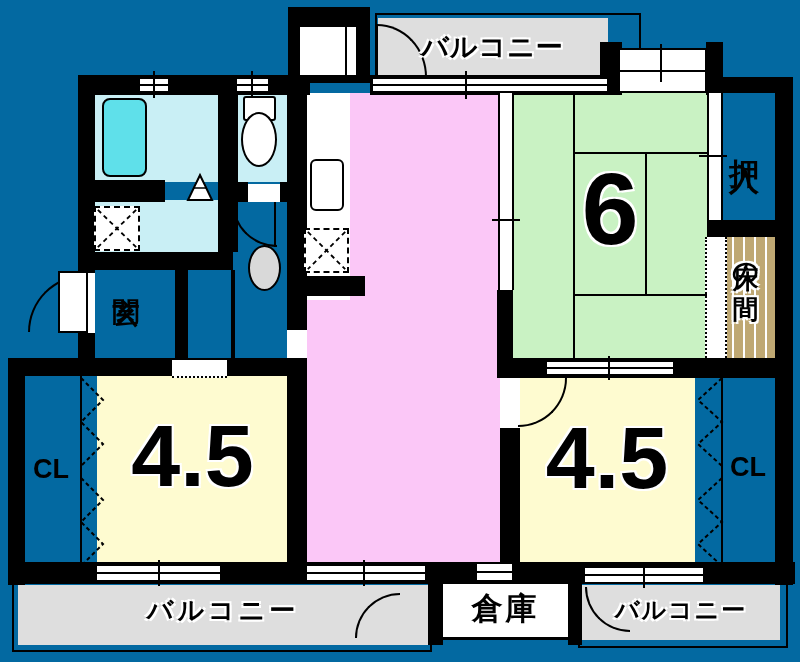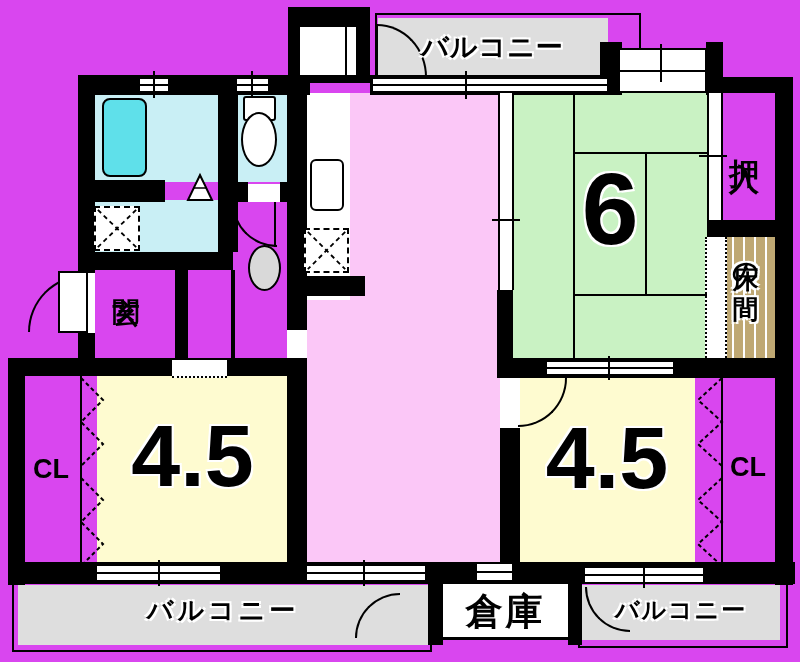--- a/index.html
+++ b/index.html
@@ -1,16 +1,16 @@
 <!DOCTYPE html>
 <html style="--c-wall: #000000; --c-ldk: #FBC7F7; --c-tatami: #C9F2C3; --c-western: #FEFBD0; --c-wet: #C9EFF5; --c-bathtub: #5FE0EA; --c-tokonoma: #BFA873; --c-balcony: #DEDEDE; --c-fixture: #D9D9D9;"><head>
 <meta charset="utf-8">
 <style>
   html,body{margin:0;padding:0;background:#fff;}
-  #plan{position:relative;width:800px;height:662px;background:#d946ef;overflow:hidden;
+  #plan{position:relative;width:800px;height:662px;background:#0369a1;overflow:hidden;
         font-family:"Liberation Sans","DejaVu Sans",sans-serif;}
   .fill,.wall,.win,.part,.tick,.tickh,.tline,.xbox,.arc,.lbl,.outline,.fx{position:absolute;box-sizing:border-box;}
   .wall{background:var(--c-wall,#000);}
   .outline{border:2px solid #000;background:transparent;}
   .win{background:#fff;border-top:2px solid #000;border-bottom:2px solid #000;}
   .win .mid{position:absolute;left:0;right:0;top:50%;height:2px;margin-top:-1px;background:#000;}
   .part{background:#fff;border-left:2px solid #000;border-right:2px solid #000;}
   .tick{width:2px;background:#000;}
   .tickh{height:2px;background:#000;}
   .tline{background:#000;}
@@ -183,17 +183,17 @@
 
   <div class="lbl halo" style="left:380px;top:34px;width:225px;text-align:center;font-size:27px;letter-spacing:1px;">バルコニー</div>
   <div class="lbl vtext" style="left:729px;top:135px;font-size:30px;letter-spacing:4px;">押入</div>
   <div class="lbl vtext halo" style="left:733px;top:243px;font-size:26px;letter-spacing:2px;">床の間</div>
   <div class="lbl vtext" style="left:112px;top:276px;font-size:27px;letter-spacing:2px;">玄関</div>
   <div class="lbl halo" style="left:513px;top:158px;width:194px;text-align:center;font-size:102px;">6</div>
   <div class="lbl halo" style="left:97px;top:412px;width:191px;text-align:center;font-size:88px;">4.5</div>
   <div class="lbl halo" style="left:519px;top:414px;width:176px;text-align:center;font-size:88px;">4.5</div>
   <div class="lbl" style="left:22px;top:456px;width:58px;text-align:center;font-size:27px;">CL</div>
   <div class="lbl" style="left:718px;top:454px;width:60px;text-align:center;font-size:27px;">CL</div>
-  <div class="lbl" style="left:443px;top:593px;width:125px;text-align:center;font-size:37px;letter-spacing:3px;">倉庫</div>
+  <div class="lbl" style="left:443px;top:593px;width:125px;text-align:center;font-size:31px;letter-spacing:3px;">倉庫</div>
   <div class="lbl halo" style="left:18px;top:597px;width:410px;text-align:center;font-size:26px;letter-spacing:4px;">バルコニー</div>
   <div class="lbl halo" style="left:582px;top:598px;width:198px;text-align:center;font-size:24px;letter-spacing:2px;">バルコニー</div>
 
 </div>
 
 </body></html>

